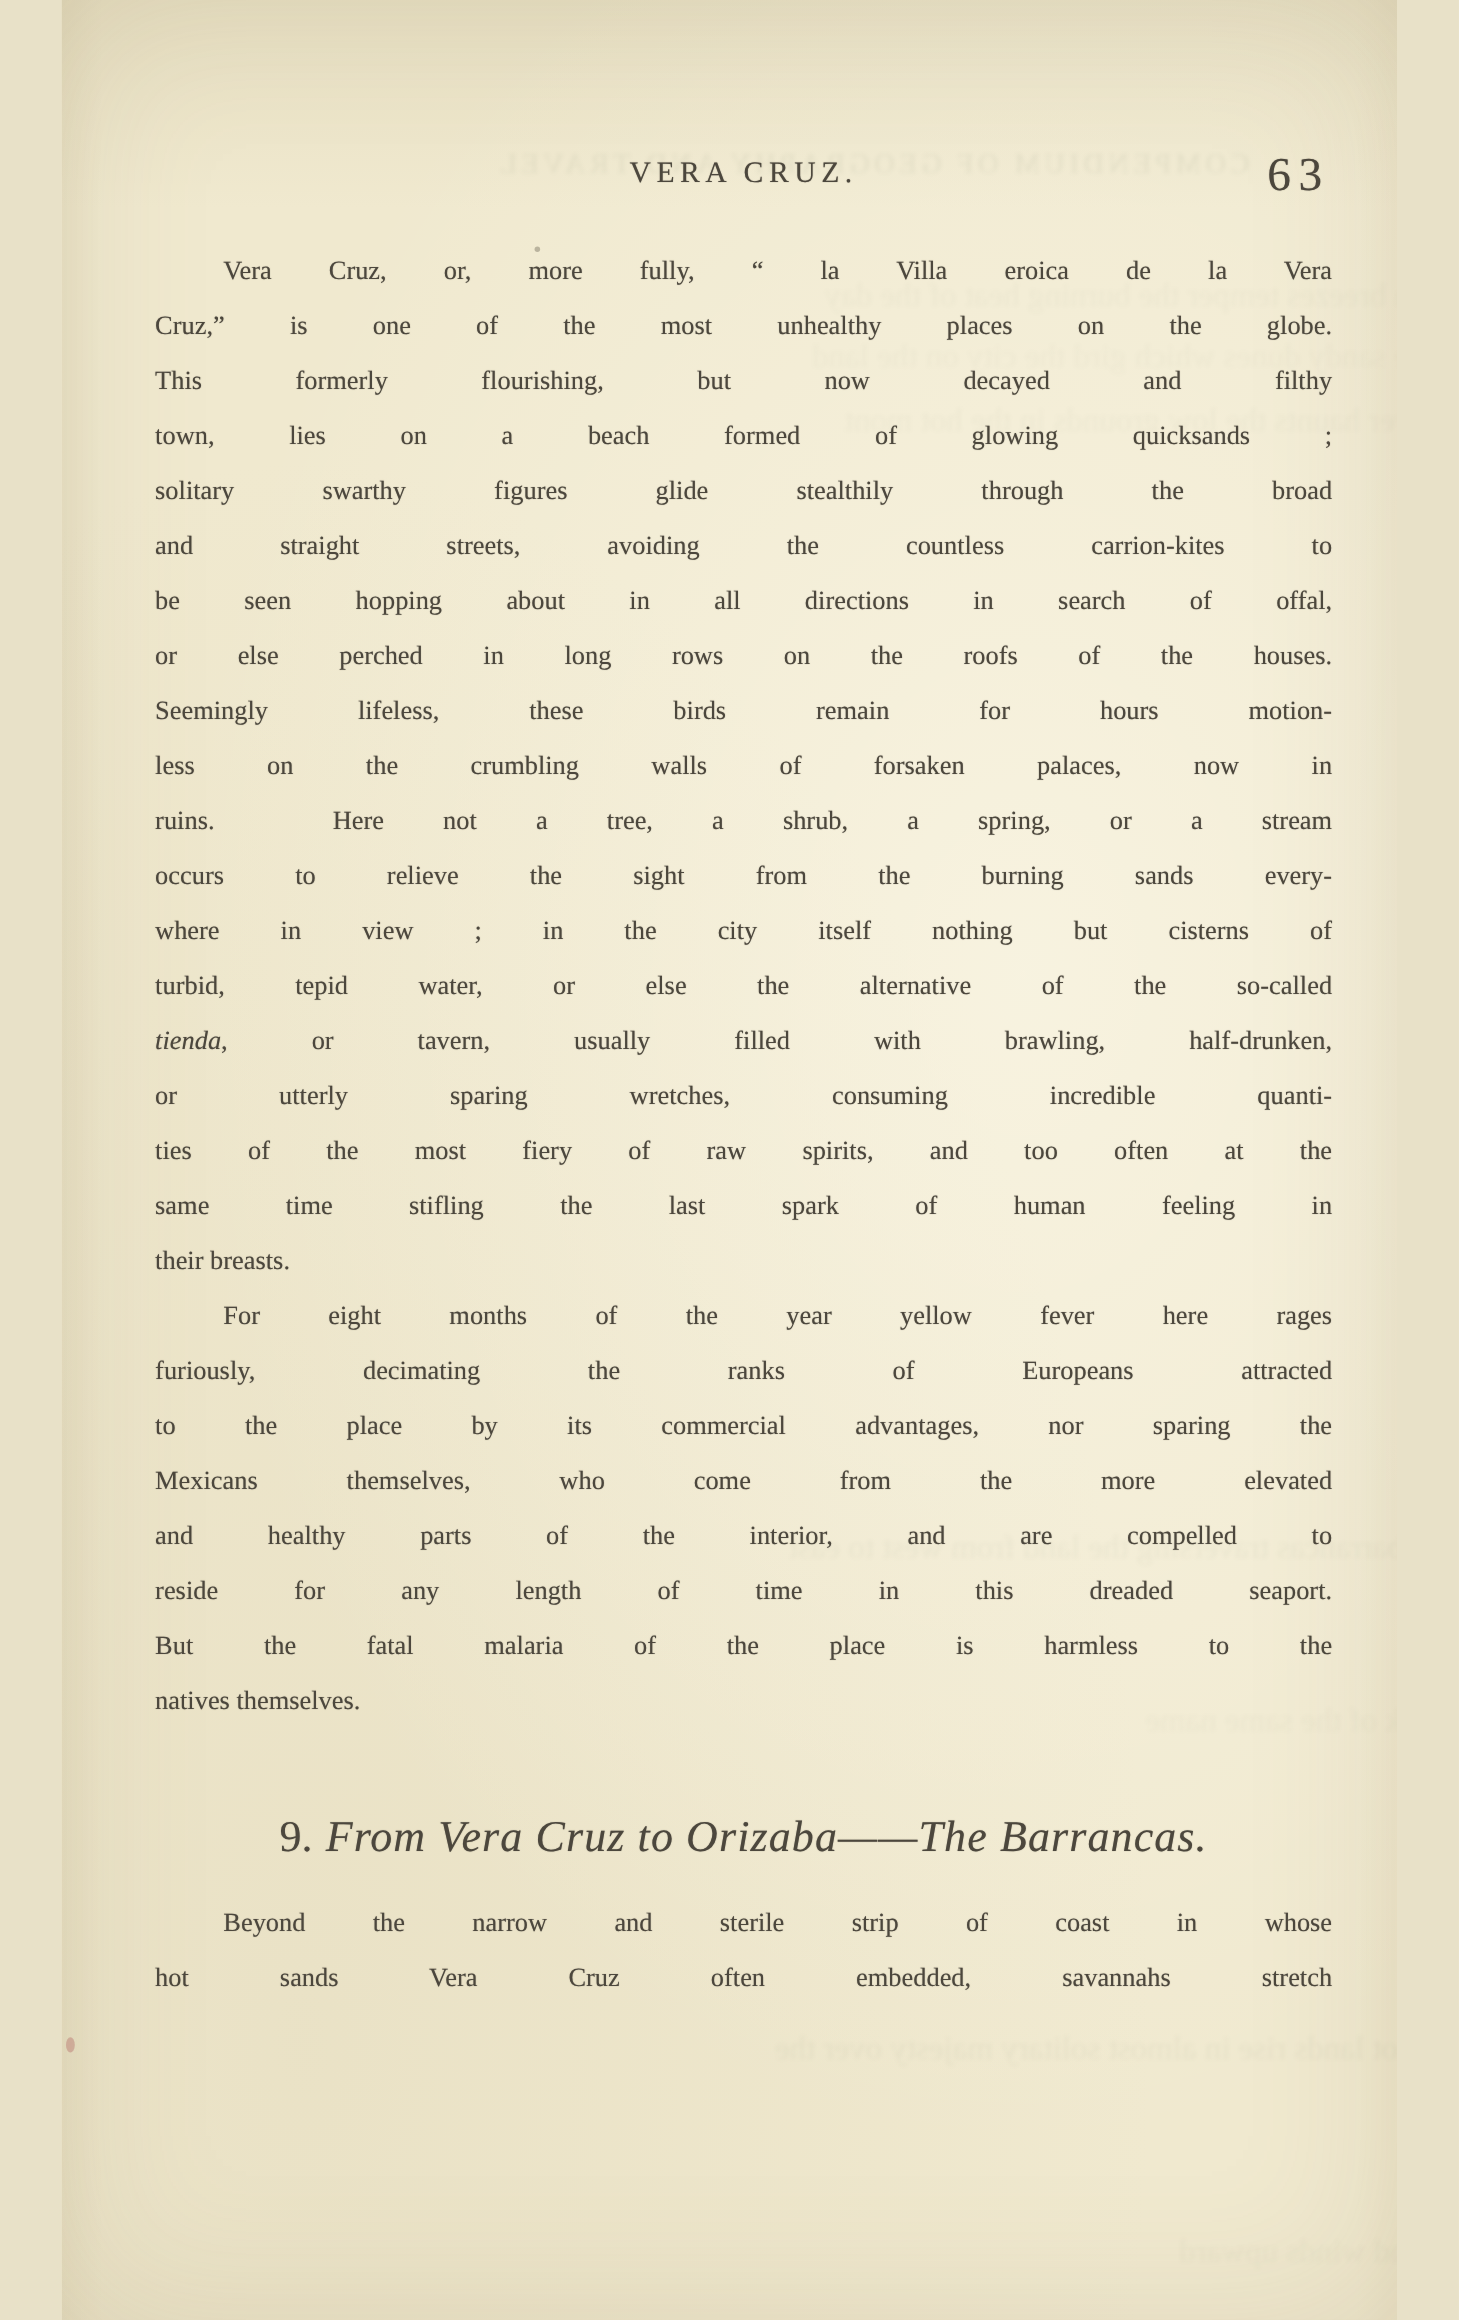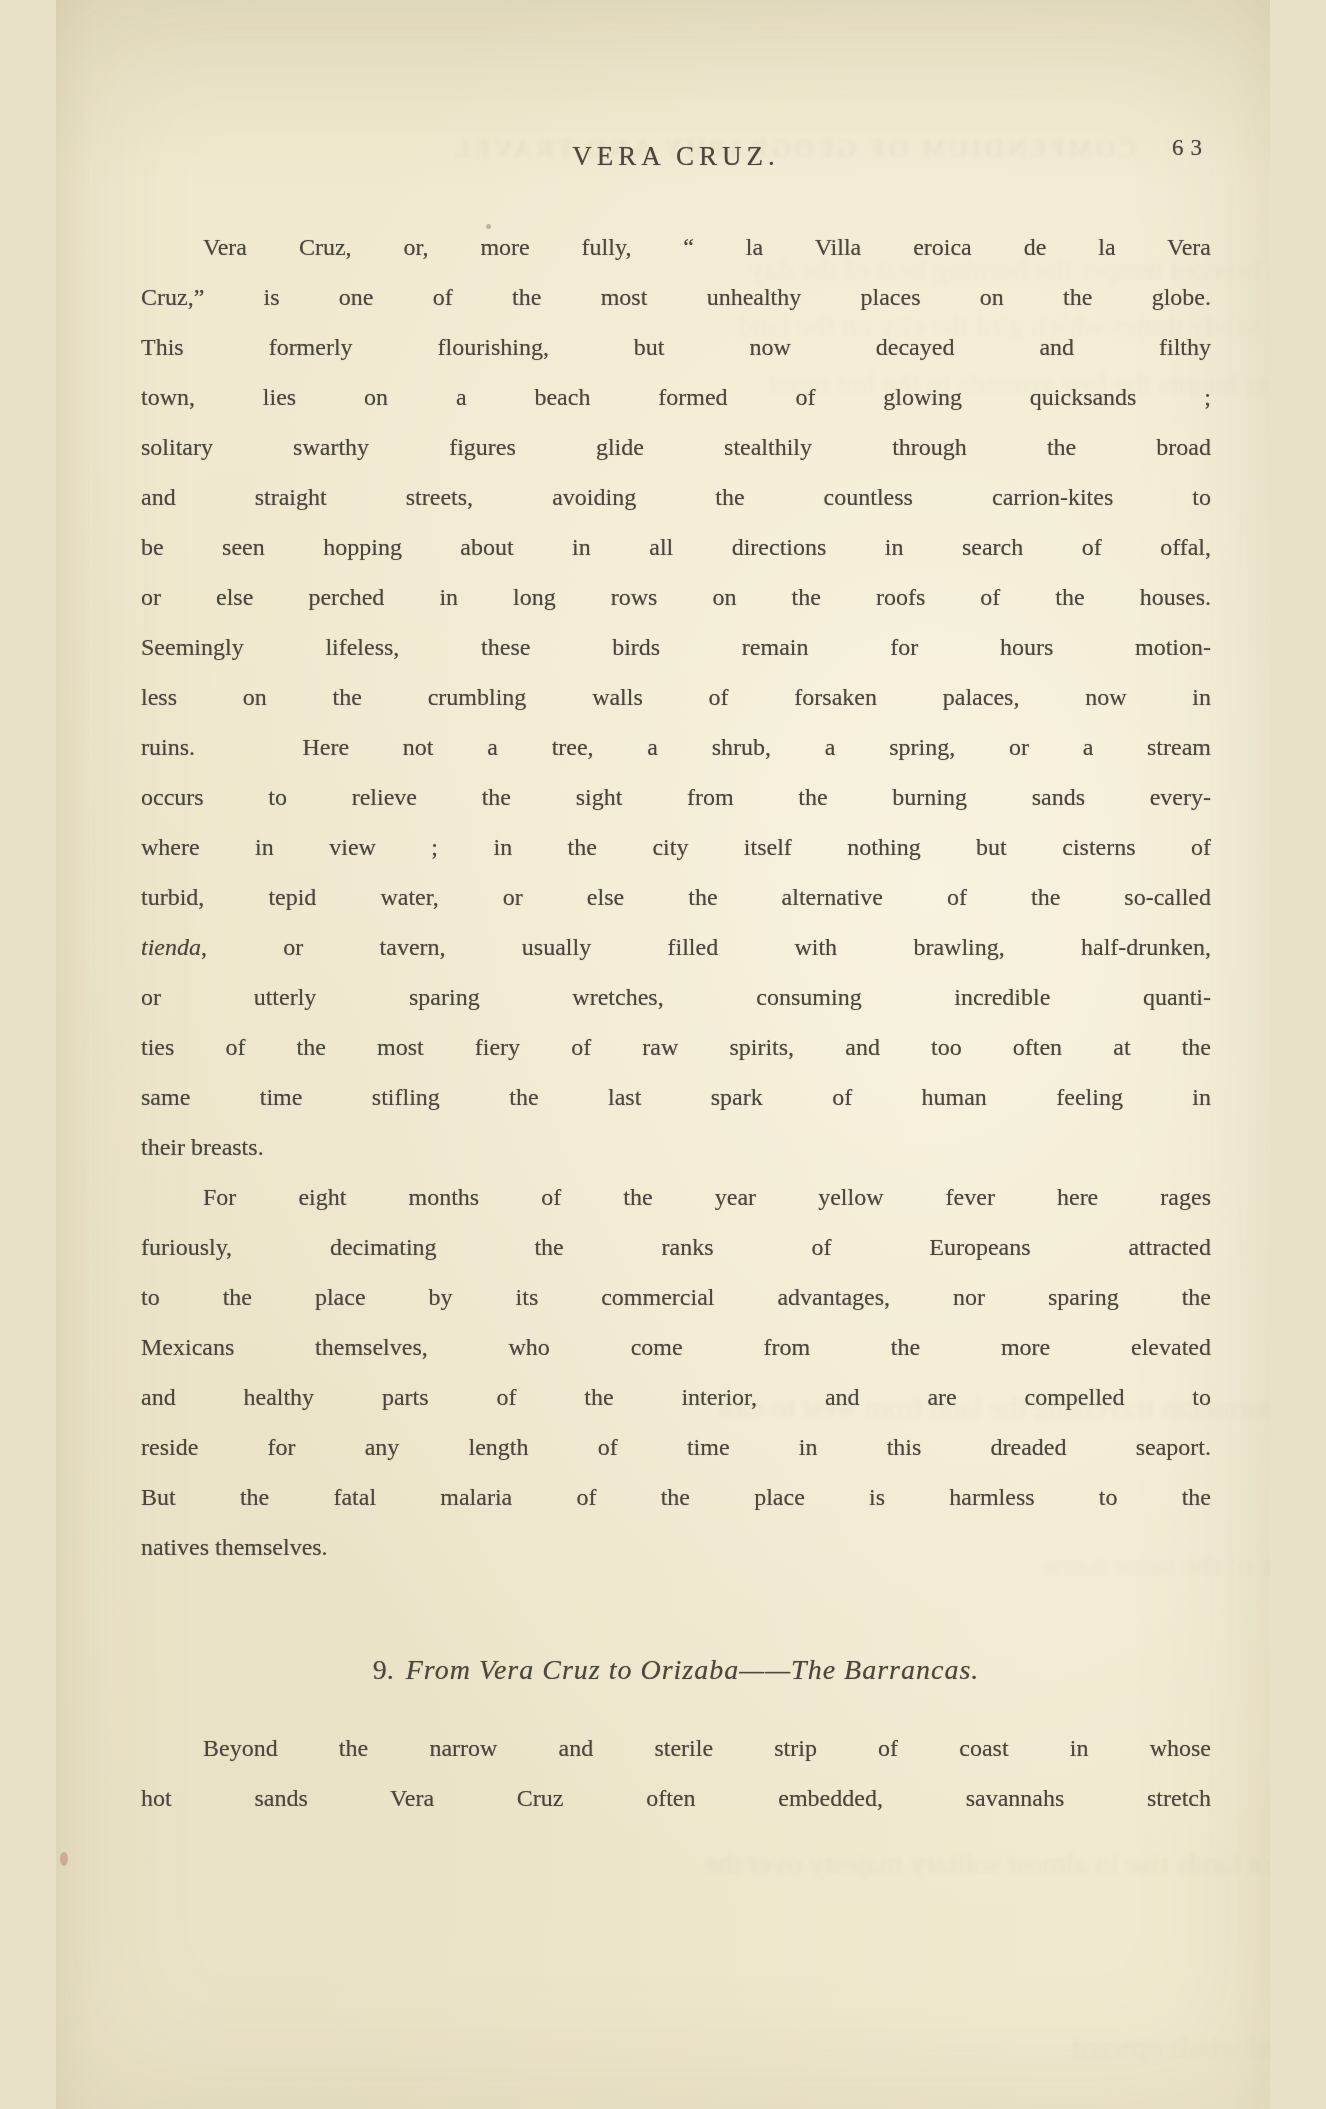--- a/index.html
+++ b/index.html
@@ -29,36 +29,36 @@
   }
   
   .running-header{position:absolute;top:138px;left:85px;width:1070px;height:36px;}
   .header-title{
     position:absolute;left:50%;transform:translateX(-50%);top:3px;
     font-size:27px;letter-spacing:5px;white-space:nowrap;
     text-shadow:0 0 1px rgba(76,71,61,0.55);
   }
   .page-number{
     position:absolute;right:2px;top:-3px;
-    font-size:23px;letter-spacing:7px;
+    font-size:43px;letter-spacing:7px;
     text-shadow:0 0 1px rgba(76,71,61,0.55);
   }
   
   .text-block{position:absolute;top:222px;left:85px;width:1070px;}
   .paragraph{margin:0;}
   .line{
     font-size:24px;line-height:50px;height:50px;
     text-align:justify;text-align-last:justify;
     text-shadow:0 0 1px rgba(76,71,61,0.50);
     white-space:normal;
   }
   .line.flush{text-align-last:left;}
   .line.indent{text-indent:62px;}
   .section-heading{
-    font-size:28px;line-height:50px;
+    font-size:40px;line-height:50px;
     margin-top:73px;margin-bottom:28px;
     text-align:center;
     text-shadow:0 0 1px rgba(76,71,61,0.50);
   }
   .section-heading .h-num{font-style:normal;margin-right:12px;}
   .section-heading .h-title{font-style:italic;letter-spacing:1px;}
   
   .ghost{
     position:absolute;transform:scaleX(-1);filter:blur(2px);
     color:var(--ghost);font-size:30px;white-space:nowrap;overflow:hidden;

